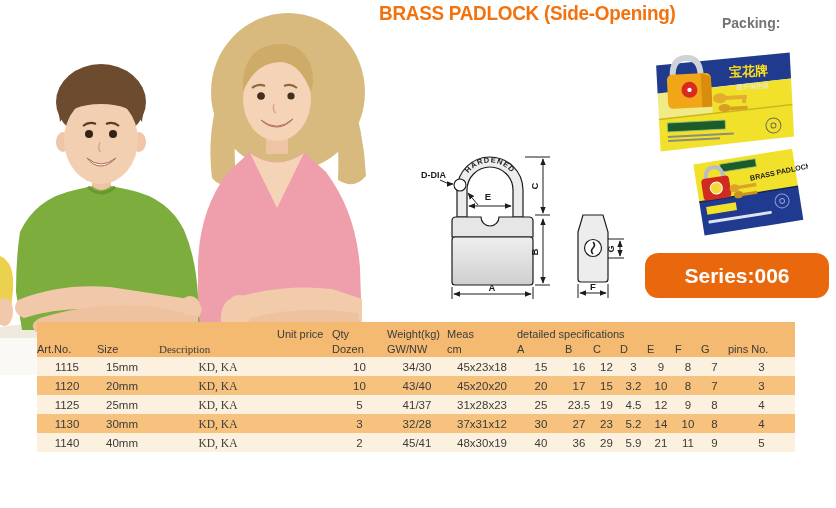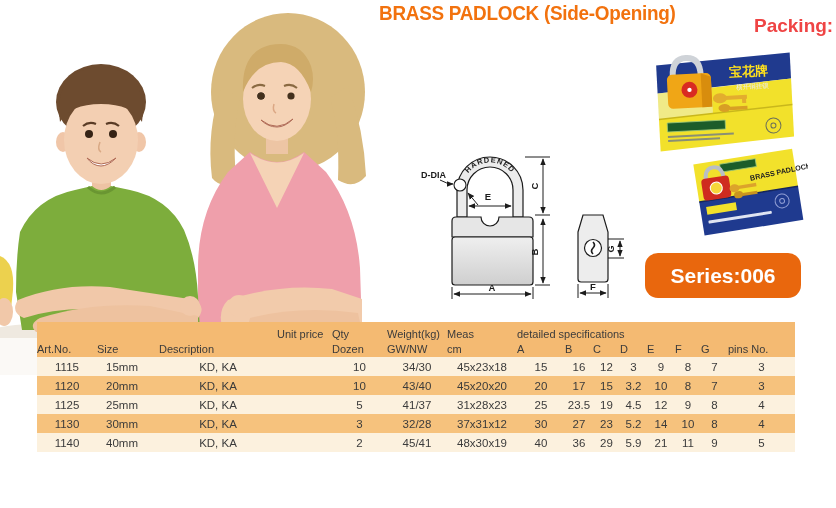--- a/index.html
+++ b/index.html
@@ -4,37 +4,37 @@
 <style>
   html,body{margin:0;padding:0;background:#fff;}
   .page{position:relative;width:836px;height:508px;background:#ffffff;overflow:hidden;
         font-family:"Liberation Sans",sans-serif;}
   .abs{position:absolute;}
 
   
   .title{left:379px;top:1px;font-size:21px;font-weight:bold;color:#f2720e;
          white-space:nowrap;transform:scaleX(.9);transform-origin:left top;letter-spacing:-.3px;}
   .features{left:382px;top:29px;font-size:13.5px;font-weight:bold;color:#1d1d1d;line-height:16.5px;}
-  .packing{left:754px;top:15px;font-size:19px;font-weight:bold;color:#ef4444;}
-
-  .series{left:645px;top:253px;width:156px;height:45px;background:#e9670d;border-radius:13px;
+  .packing{left:722px;top:15px;font-size:14px;font-weight:bold;color:#737373;}
+
+  .series{left:645px;top:253px;width:184px;height:45px;background:#e9670d;border-radius:13px;
           display:flex;align-items:center;justify-content:center;color:#fff;
           font-size:21px;font-weight:bold;}
 
   
   .spec-table{left:37px;top:322px;width:758px;color:#3b3b3b;
               --cols:60px 50px 130px 55px 55px 60px 70px 48px 28px 27px 27px 28px 26px 27px 67px;}
   .thead{display:grid;grid-template-columns:var(--cols);grid-template-rows:17px 15px;
          background:#f4ba72;height:35px;padding-top:2px;box-sizing:border-box;
          font-size:11px;align-items:end;}
   .thead div{text-align:left;padding-bottom:1px;}
   .trow{display:grid;grid-template-columns:var(--cols);height:19px;align-items:center;
         font-size:11.5px;}
   .trow div{text-align:center;}
-  .desc{text-align:center;padding-left:12px;}
+  .desc{text-align:center;padding-left:12px;font-family:Liberation Serif, serif;}
   .bg-cream{background:#fcf1de;}
   .bg-orange{background:#f6c27d;}
   .r1{grid-row:1;} .r2{grid-row:2;}
   .g1{grid-column:1;} .g2{grid-column:2;} .g3{grid-column:3;} .g4{grid-column:4;}
   .g5{grid-column:5;} .g6{grid-column:6;} .g7{grid-column:7;} .g15{grid-column:15;}
   .span7{grid-column:8 / span 7;}
   .g8{grid-column:8;} .g9{grid-column:9;} .g10{grid-column:10;} .g11{grid-column:11;}
   .g12{grid-column:12;} .g13{grid-column:13;} .g14{grid-column:14;}
 
   svg text{font-family:"Liberation Sans",sans-serif;}

